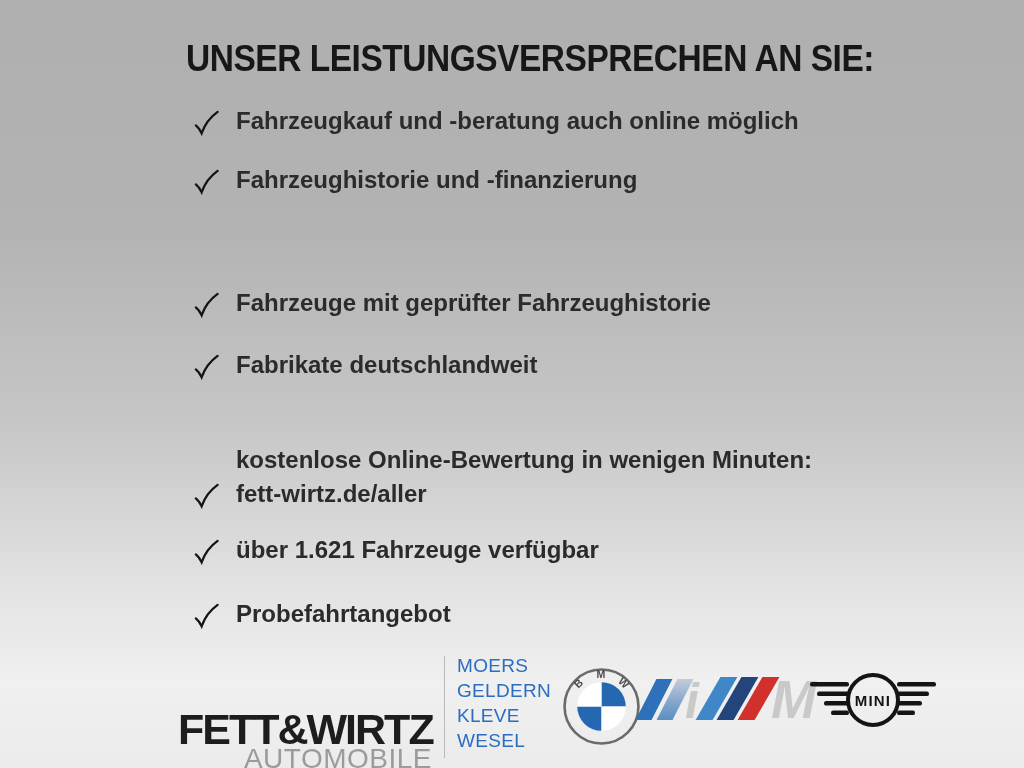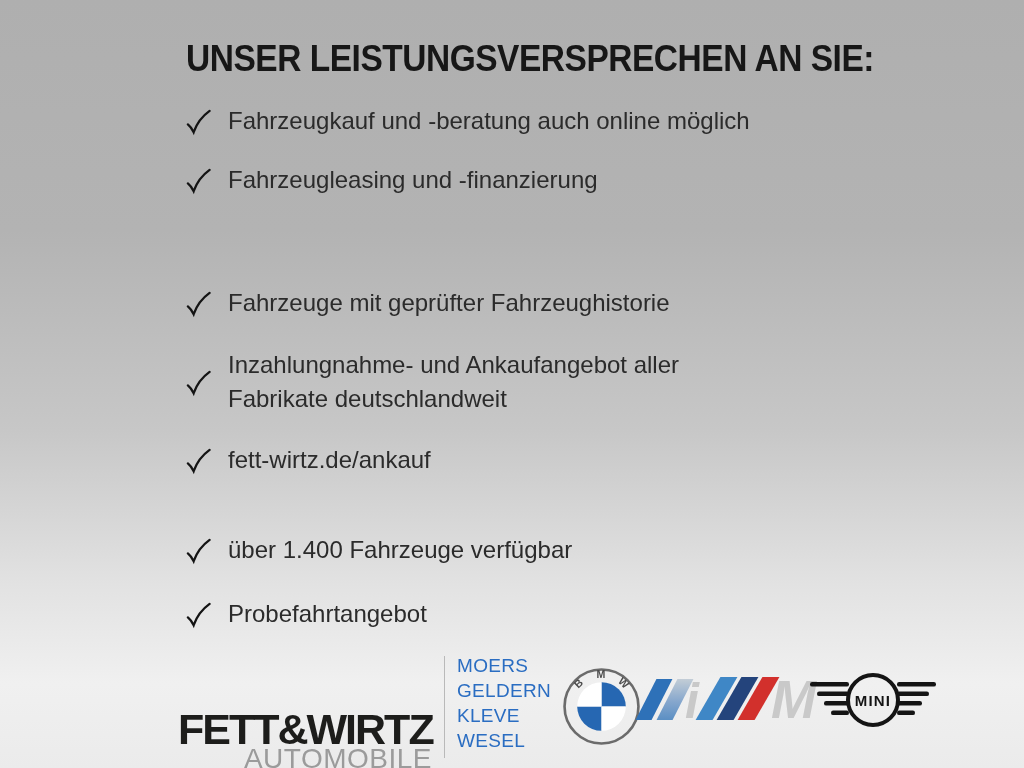--- a/index.html
+++ b/index.html
@@ -6,21 +6,21 @@
   .canvas{
     position:relative;width:1024px;height:768px;overflow:hidden;
     font-family:"Liberation Sans",sans-serif;
     background:linear-gradient(180deg,#afafaf 0%,#b3b3b3 30%,#c7c7c7 56%,#e2e2e2 76%,#f0f0f0 89%,#ebebeb 100%);
   }
   .heading{
     position:absolute;left:186px;top:38px;
     font-size:36px;font-weight:800;letter-spacing:-0.5px;color:#171717;
     transform:scaleX(0.93);transform-origin:left top;white-space:nowrap;
   }
-  .item{position:absolute;left:184px;display:flex;align-items:center;}
+  .item{position:absolute;left:192px;display:flex;align-items:flex-end;font-weight:bold;}
   .item svg.check{flex:0 0 auto;margin-top:2px;}
   .item svg.check path{fill:none;stroke:#141414;stroke-width:2.4;stroke-linecap:round;}
   .item .txt{margin-left:15px;font-size:24px;color:#2b2b2b;line-height:34px;}
   .item .txt span{display:block;white-space:nowrap;}
   .i1{top:104px}.i2{top:163px}.i3{top:222px}.i4{top:286px}
   .i5{top:348px}.i6{top:443px}.i7{top:533px}.i8{top:597px}
 
   
   .dealer{position:absolute;left:178px;top:662px;width:254px;text-align:right;}
   .dealer-name{font-size:43px;font-weight:800;letter-spacing:-2px;color:#1d1d1b;line-height:38px;white-space:nowrap;margin-top:48px;}
@@ -60,59 +60,59 @@
     <div class="txt">
         <span>Fahrzeugkauf und -beratung auch online möglich</span>
       </div>
   </div>
 
   <div class="item i2">
     <svg class="check" width="29" height="29" viewBox="0 0 30 30">
         <path d="M4 17 C6.5 19 8.5 22 10 25 C13 16.5 19.5 8 26.5 3"></path>
       </svg>
     <div class="txt">
-        <span>Fahrzeugleasing und -finanzierung</span>
+        <span>Fahrzeughistorie und -finanzierung</span>
       </div>
   </div>
 
 
   <div class="item i4">
     <svg class="check" width="29" height="29" viewBox="0 0 30 30">
         <path d="M4 17 C6.5 19 8.5 22 10 25 C13 16.5 19.5 8 26.5 3"></path>
       </svg>
     <div class="txt">
         <span>Fahrzeuge mit geprüfter Fahrzeughistorie</span>
       </div>
   </div>
 
   <div class="item i5">
     <svg class="check" width="29" height="29" viewBox="0 0 30 30">
         <path d="M4 17 C6.5 19 8.5 22 10 25 C13 16.5 19.5 8 26.5 3"></path>
       </svg>
     <div class="txt">
-      <span>Inzahlungnahme- und Ankaufangebot aller</span>
       <span>Fabrikate deutschlandweit</span>
     </div>
   </div>
 
   <div class="item i6">
     <svg class="check" width="29" height="29" viewBox="0 0 30 30">
         <path d="M4 17 C6.5 19 8.5 22 10 25 C13 16.5 19.5 8 26.5 3"></path>
       </svg>
     <div class="txt">
-      <span>fett-wirtz.de/ankauf</span>
+      <span>kostenlose Online-Bewertung in wenigen Minuten:</span>
+      <span>fett-wirtz.de/aller</span>
     </div>
   </div>
 
   <div class="item i7">
     <svg class="check" width="29" height="29" viewBox="0 0 30 30">
         <path d="M4 17 C6.5 19 8.5 22 10 25 C13 16.5 19.5 8 26.5 3"></path>
       </svg>
     <div class="txt">
-        <span>über 1.400 Fahrzeuge verfügbar</span>
+        <span>über 1.621 Fahrzeuge verfügbar</span>
       </div>
   </div>
 
   <div class="item i8">
     <svg class="check" width="29" height="29" viewBox="0 0 30 30">
         <path d="M4 17 C6.5 19 8.5 22 10 25 C13 16.5 19.5 8 26.5 3"></path>
       </svg>
     <div class="txt">
         <span>Probefahrtangebot</span>
       </div>

